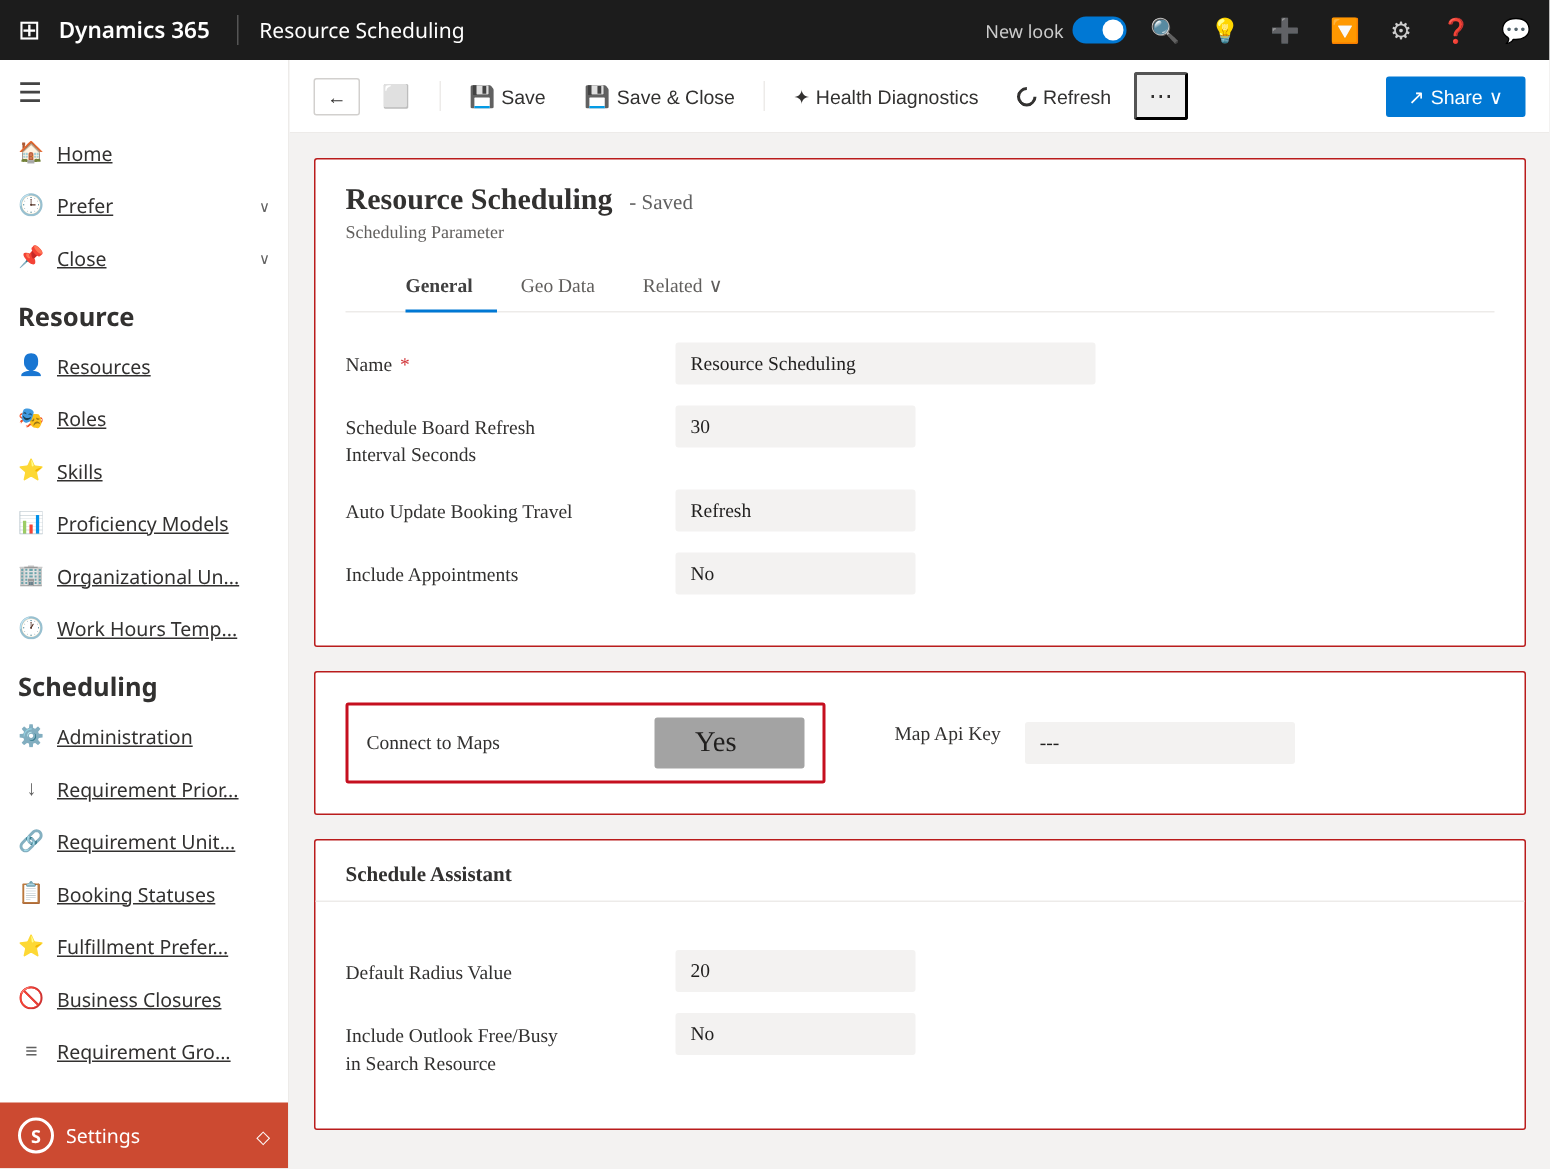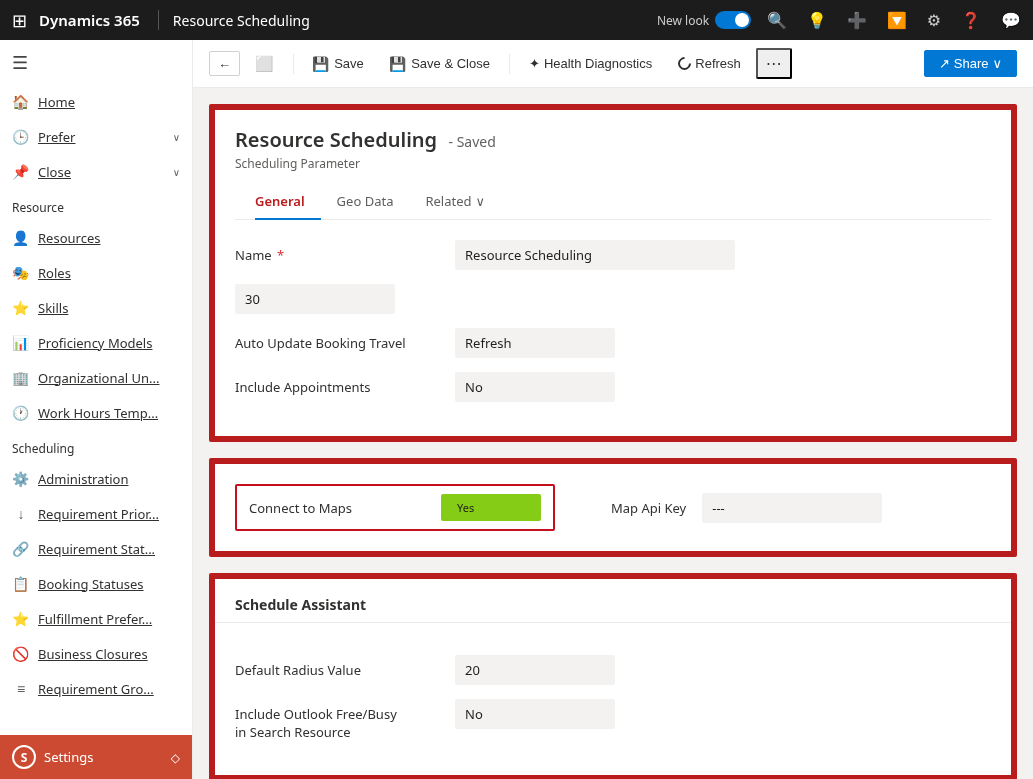--- a/index.html
+++ b/index.html
@@ -20,69 +20,69 @@
     
     .main-layout { display: flex; flex: 1; overflow: hidden; }
 
     
     .sidebar { width: 193px; background: #fff; border-right: 1px solid #edebe9; display: flex; flex-direction: column; flex-shrink: 0; overflow-y: auto; }
     .sidebar-hamburger { padding: 10px 12px; font-size: 18px; cursor: pointer; color: #444; }
     .sidebar-item { display: flex; align-items: center; gap: 8px; padding: 8px 12px; cursor: pointer; color: #323130; font-size: 13px; border-radius: 4px; }
     .sidebar-item .icon { font-size: 14px; color: #616161; width: 18px; text-align: center; flex-shrink: 0; }
     .sidebar-item .label { flex: 1; text-decoration: underline; }
     .sidebar-item .chevron { font-size: 10px; color: #616161; }
-    .sidebar-section-label { padding: 10px 12px 4px 12px; font-weight: 400; font-size: 12px; color: #323130; }
+    .sidebar-section-label { padding: 10px 12px 4px 12px; font-weight: 700; font-size: 17px; color: #323130; }
     .sidebar-bottom { margin-top: auto; }
     .sidebar-settings { display: flex; align-items: center; gap: 8px; padding: 10px 12px; background: #cc4a31; color: #fff; cursor: pointer; font-size: 13px; }
     .settings-circle { width: 24px; height: 24px; background: #cc4a31; border: 2px solid #fff; border-radius: 50%; display: flex; align-items: center; justify-content: center; font-weight: 700; font-size: 12px; color: #fff; flex-shrink: 0; }
 
     
     .content { flex: 1; display: flex; flex-direction: column; overflow: hidden; }
 
     
     .toolbar { background: #fff; border-bottom: 1px solid #edebe9; padding: 8px 16px; display: flex; align-items: center; gap: 4px; flex-shrink: 0; }
     .toolbar-btn { display: flex; align-items: center; gap: 4px; padding: 4px 10px; border: 1px solid transparent; border-radius: 2px; cursor: pointer; font-size: 13px; color: #323130; background: transparent; }
     .toolbar-btn.primary { background: #0078d4; color: #fff; border-color: #0078d4; border-radius: 2px; padding: 5px 14px; }
     .toolbar-sep { width: 1px; height: 20px; background: #edebe9; margin: 0 4px; }
     .toolbar-more { padding: 4px 8px; cursor: pointer; color: #323130; font-size: 16px; border-radius: 2px; }
     .toolbar-spacer { flex: 1; }
     .back-btn { border: 1px solid #d2d0ce; border-radius: 2px; padding: 4px 8px; cursor: pointer; background: transparent; color: #323130; font-size: 13px; display: flex; align-items: center; }
 
     
     .form-area { flex: 1; overflow-y: auto; background: #f3f2f1; padding: 16px; }
-    .form-card { background: #fff; border: 6px solid #b91c1c; border-radius: 2px; margin-bottom: 16px; }
+    .form-card { background: #fff; border: 1px solid #b91c1c; border-radius: 2px; margin-bottom: 16px; font-family: Liberation Serif, serif; }
     .form-header { padding: 16px 20px 0 20px; }
     .form-title { font-size: 20px; font-weight: 600; color: #323130; display: inline; }
     .form-saved { font-size: 14px; color: #616161; margin-left: 8px; }
     .form-subtitle { font-size: 12px; color: #605e5c; margin-top: 2px; margin-bottom: 12px; }
     .form-tabs { display: flex; gap: 0; border-bottom: 1px solid #edebe9; padding: 0 20px; margin-top: 8px; }
     .form-tab { padding: 8px 16px; cursor: pointer; font-size: 13px; color: #605e5c; border-bottom: 2px solid transparent; margin-bottom: -1px; }
-    .form-tab.active { color: #b91c1c; border-bottom-color: #0078d4; font-weight: 600; }
+    .form-tab.active { color: #404040; border-bottom-color: #0078d4; font-weight: 600; margin-left: 20px; }
     .form-tab:first-child { padding-left: 0; }
     .tab-related { display: flex; gap: 4px; }
 
     
     .form-body { padding: 20px; }
     .field-row { display: flex; align-items: flex-start; margin-bottom: 14px; }
     .field-label { width: 220px; flex-shrink: 0; font-size: 13px; color: #323130; padding-top: 6px; line-height: 1.4; }
     .field-required { color: #d13438; margin-left: 2px; }
     .field-value { flex: 1; }
     .field-input { background: #f3f2f1; border: none; border-radius: 2px; padding: 6px 10px; font-size: 13px; color: #201f1e; width: 160px; display: block; }
     .field-input.wide { width: 280px; }
     .connect-maps-label { width: 180px; flex-shrink: 0; font-size: 13px; color: #323130; }
-    .connect-maps-value { background: #84cc16; border: none; border-radius: 2px; padding: 6px 16px; font-size: 11px; color: #201f1e; min-width: 100px; }
+    .connect-maps-value { background: #a3a3a3; border: none; border-radius: 2px; padding: 6px 27px; font-size: 19px; color: #201f1e; min-width: 100px; }
     .map-api-label { font-size: 13px; color: #323130; }
     .map-api-value { background: #f3f2f1; border: none; border-radius: 2px; padding: 6px 10px; font-size: 13px; color: #201f1e; min-width: 180px; }
 
     
     .section-header { font-size: 14px; font-weight: 700; color: #323130; padding: 16px 20px 8px 20px; }
     .section-divider { border: none; border-top: 1px solid #edebe9; margin: 0 0 12px 0; }
-    .maps-and-api { display: flex; align-items: center; gap: 16px; }
+    .maps-and-api { display: flex; align-items: center; gap: 6px; }
     .maps-left { display: flex; align-items: center; gap: 12px; border: 2px solid #c50f1f; border-radius: 2px; padding: 8px 12px; }
-    .maps-right { display: flex; align-items: center; gap: 16px; margin-left: 40px; }
+    .maps-right { display: flex; align-items: flex-start; gap: 16px; margin-left: 40px; }
   </style>
 </head>
 <body>
 
 <div class="top-nav">
   <span class="top-nav-grid">⊞</span>
   <span class="top-nav-brand">Dynamics 365</span>
   <div class="top-nav-divider"></div>
   <span class="top-nav-app">Resource Scheduling</span>
   <div class="top-nav-right">
@@ -152,21 +152,21 @@
     <div class="sidebar-item">
       <span class="icon">⚙️</span>
       <span class="label">Administration</span>
     </div>
     <div class="sidebar-item">
       <span class="icon" style="font-size:14px;">↓</span>
       <span class="label">Requirement Prior...</span>
     </div>
     <div class="sidebar-item">
       <span class="icon">🔗</span>
-      <span class="label">Requirement Stat...</span>
+      <span class="label">Requirement Unit...</span>
     </div>
     <div class="sidebar-item">
       <span class="icon">📋</span>
       <span class="label">Booking Statuses</span>
     </div>
     <div class="sidebar-item">
       <span class="icon">⭐</span>
       <span class="label">Fulfillment Prefer...</span>
     </div>
     <div class="sidebar-item">
@@ -240,20 +240,22 @@
             <div class="field-label">
               <span>Name</span>
               <span class="field-required">*</span>
             </div>
             <div class="field-value">
               <span class="field-input wide">Resource Scheduling</span>
             </div>
           </div>
 
           <div class="field-row">
+            <div class="field-label" style="white-space:pre-line;">Schedule Board Refresh
+Interval Seconds</div>
             <div class="field-value">
               <span class="field-input">30</span>
             </div>
           </div>
 
           <div class="field-row">
             <div class="field-label">Auto Update Booking Travel</div>
             <div class="field-value">
               <span class="field-input">Refresh</span>
             </div>

